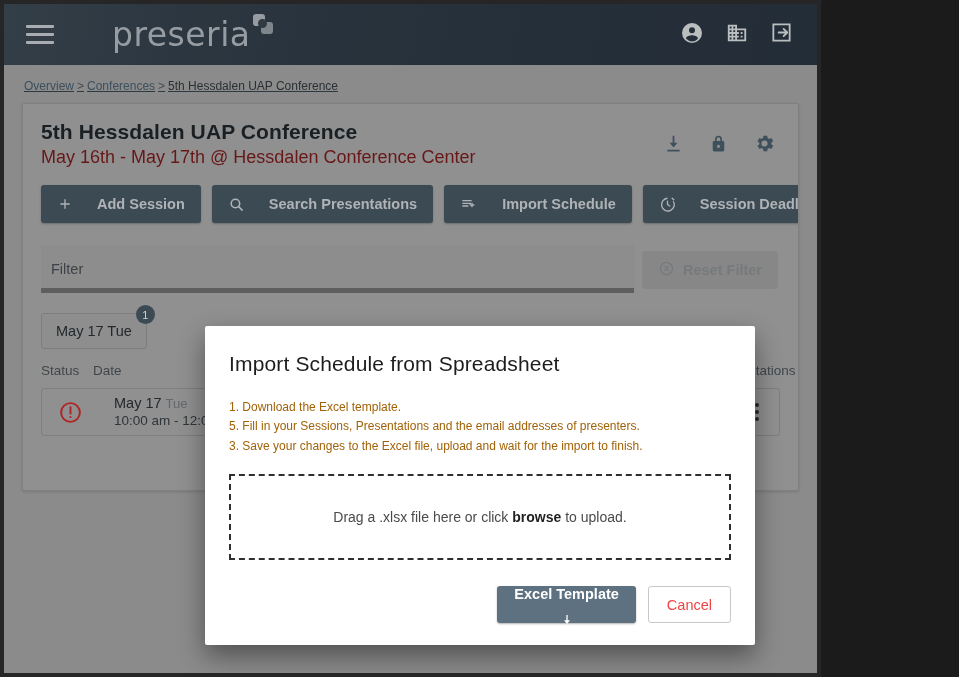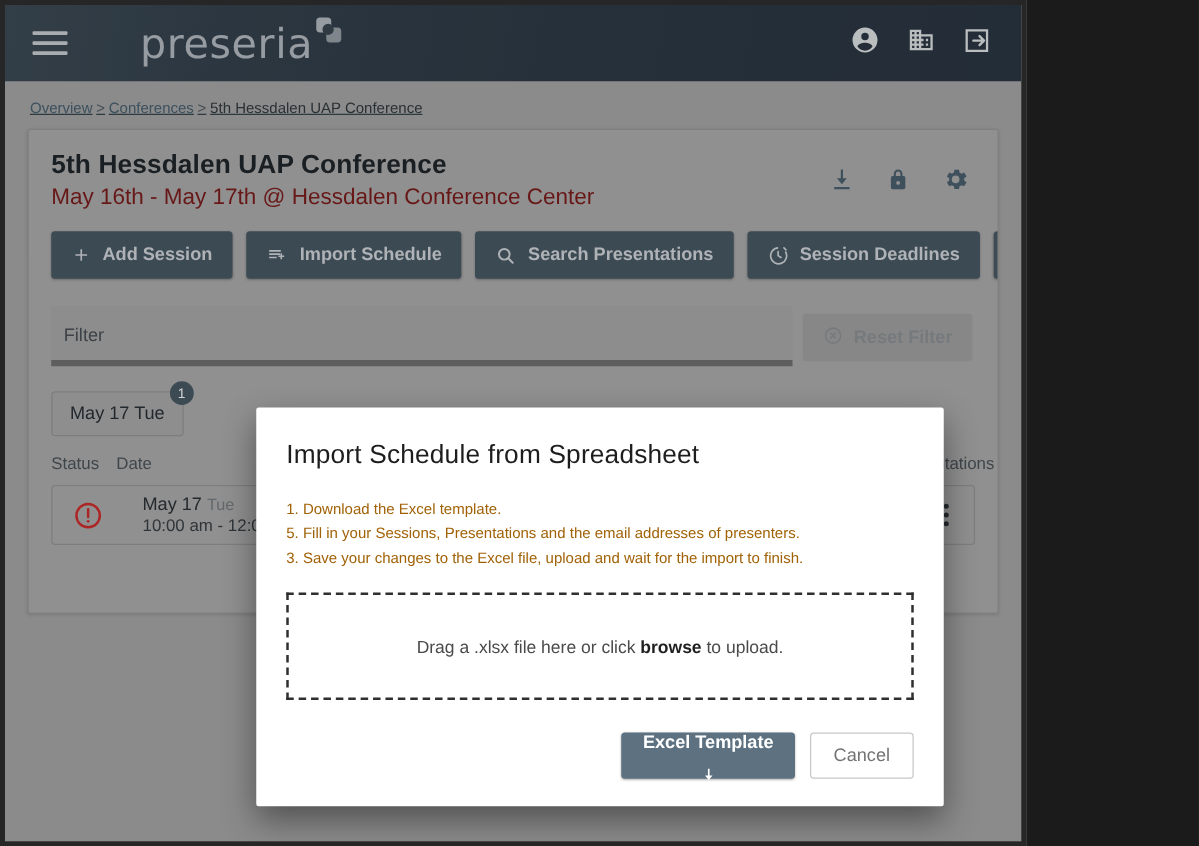--- a/index.html
+++ b/index.html
@@ -122,21 +122,21 @@
 
   
   .toolbar {
     display: flex;
     gap: 11px;
     padding: 17px 0 0 18px;
   }
   .tbtn {
     display: inline-flex;
     align-items: center;
-    gap: 9px;
+    gap: 24px;
     height: 38px;
     padding: 6px 16px;
     background: #4a5b66;
     color: #d6dade;
     border: none;
     border-radius: 3px;
     font-size: 14.5px;
     font-weight: bold;
     font-family: "Liberation Sans", sans-serif;
     cursor: pointer;
@@ -304,21 +304,21 @@
     font-weight: bold;
     font-family: "Liberation Sans", sans-serif;
     cursor: pointer;
     box-shadow: 0 1px 2px rgba(0,0,0,.3);
     flex-direction: column;
   }
   .btn-secondary {
     height: 37px;
     padding: 0 18px;
     background: #ffffff;
-    color: #737373;
+    color: #ef4444;
     border: 1px solid #c8c8c8;
     border-radius: 3px;
     font-size: 14.5px;
     font-family: "Liberation Sans", sans-serif;
     cursor: pointer;
   }
 </style>
 </head>
 <body>
 
@@ -394,35 +394,35 @@
         <span>
           <svg width="16" height="16" viewBox="0 0 24 24" fill="currentColor">
               <path d="M11 5h2v6h6v2h-6v6h-2v-6H5v-2h6V5z"></path>
             </svg>
         </span>
         <span>Add Session</span>
       </button>
 
       <button class="tbtn">
         <span>
-          <svg width="18" height="16" viewBox="0 0 24 24" fill="currentColor">
-            <path d="M2 6h14v2H2V6zm0 4h14v2H2v-2zm0 4h9v2H2v-2zm15.5-1.5V10h-2v2.5H13v2h2.5V17h2v-2.5H20v-2h-2.5z"></path>
-          </svg>
-        </span>
-        <span>Import Schedule</span>
-      </button>
-
-      <button class="tbtn">
-        <span>
           <svg width="17" height="17" viewBox="0 0 24 24" fill="none" stroke="currentColor" stroke-width="2.2">
             <circle cx="10.5" cy="10.5" r="6"></circle>
               <path d="M15.2 15.2L20 20" stroke-linecap="round"></path>
           </svg>
         </span>
         <span>Search Presentations</span>
+      </button>
+
+      <button class="tbtn">
+        <span>
+          <svg width="18" height="16" viewBox="0 0 24 24" fill="currentColor">
+            <path d="M2 6h14v2H2V6zm0 4h14v2H2v-2zm0 4h9v2H2v-2zm15.5-1.5V10h-2v2.5H13v2h2.5V17h2v-2.5H20v-2h-2.5z"></path>
+          </svg>
+        </span>
+        <span>Import Schedule</span>
       </button>
 
       <button class="tbtn">
         <span>
           <svg width="17" height="17" viewBox="0 0 24 24" fill="none" stroke="currentColor" stroke-width="1.9">
             <path d="M20.2 7.4A9 9 0 1 1 12 3.2"></path>
               <path d="M12 7.4V12l3.2 2.1" stroke-linecap="round"></path>
             <path d="M18.6 3.2l2.2 2.2" stroke-linecap="round"></path>
           </svg>
         </span>

